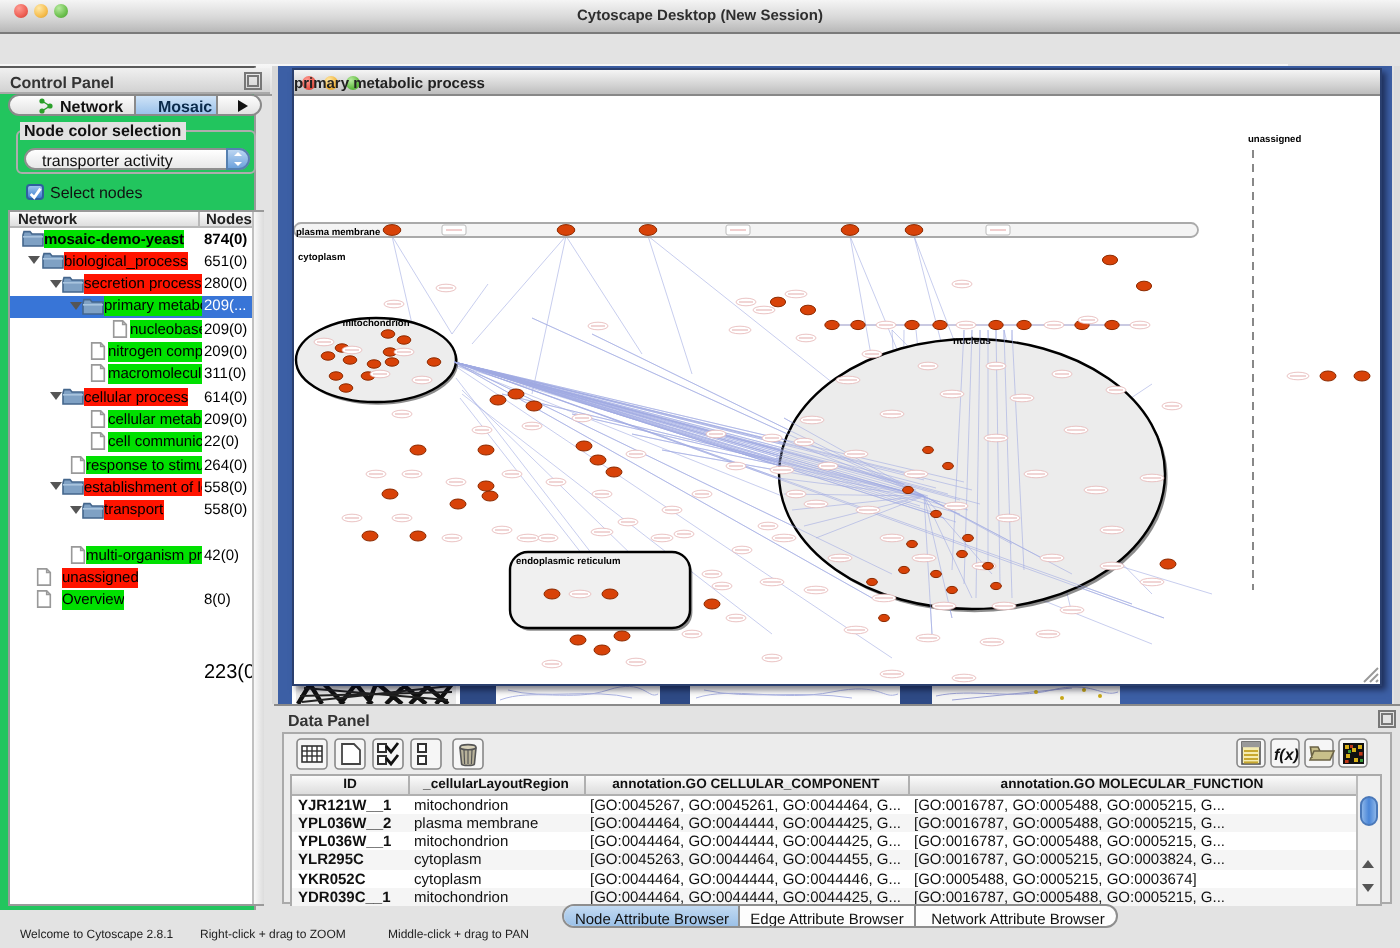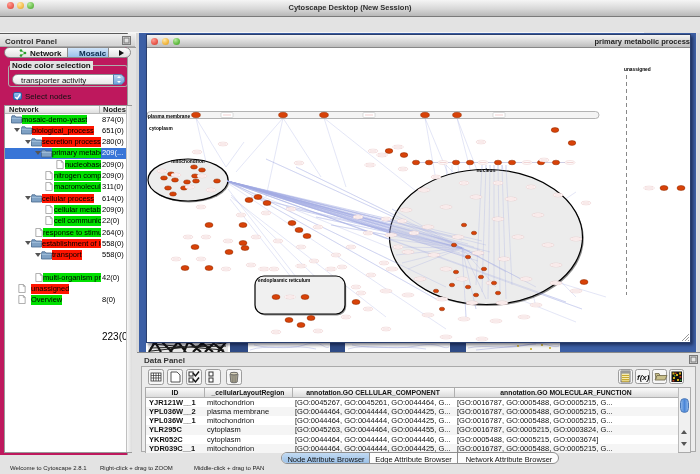--- a/index.html
+++ b/index.html
@@ -153,21 +153,21 @@
     <circle cx="396" cy="3" r="1" fill="#c8a818"></circle>
       <circle cx="404" cy="6" r="1" fill="#c8a818"></circle>
   </svg>
 </div>
 
 <div class="abs" style="left:146px;top:34px;width:545px;height:309px;background:#fff;border:1px solid #2a3f6e;box-shadow:2px 2px 3px rgba(0,0,20,0.5);">
   <div class="abs" style="left:0;top:0;width:543px;height:13px;background:linear-gradient(#f5f5f5,#cfcfcf 70%,#bdbdbd);border-bottom:1px solid #888;">
     <div class="abs" style="left:4px;top:2.5px;width:7px;height:7px;border-radius:4px;background:radial-gradient(circle at 35% 30%,#ff9d94,#e8574a 60%,#c63a2e);"></div>
     <div class="abs" style="left:15px;top:2.5px;width:7px;height:7px;border-radius:4px;background:radial-gradient(circle at 35% 30%,#ffe9a8,#f2b63e 60%,#d29b2c);"></div>
     <div class="abs" style="left:26px;top:2.5px;width:7px;height:7px;border-radius:4px;background:radial-gradient(circle at 35% 30%,#b8eba0,#62bc42 60%,#4a9a33);"></div>
-    <div class="abs" style="left:0;top:2px;width:543px;text-align:right;font-size:7.5px;font-weight:bold;color:#222;">primary metabolic process</div>
+    <div class="abs" style="left:0;top:2px;width:543px;text-align:left;font-size:7.5px;font-weight:bold;color:#222;">primary metabolic process</div>
   </div>
   <div class="abs" style="left:0;top:13px;width:543px;height:294px;background:#fff;overflow:hidden;">
     <svg width="543" height="296" viewBox="0 0 543 296" style="position:absolute;left:-1px;top:-1px">
 <line x1="81.0" y1="134.0" x2="306.0" y2="195.0" stroke="#a0aae2" stroke-width="0.45" opacity="0.65"></line>
 <line x1="81.0" y1="134.0" x2="312.0" y2="198.0" stroke="#a0aae2" stroke-width="0.45" opacity="0.65"></line>
 <line x1="81.0" y1="134.0" x2="318.0" y2="201.0" stroke="#a0aae2" stroke-width="0.45" opacity="0.65"></line>
 <line x1="81.0" y1="134.0" x2="324.0" y2="204.0" stroke="#a0aae2" stroke-width="0.45" opacity="0.65"></line>
 <line x1="81.0" y1="134.0" x2="330.0" y2="207.0" stroke="#a0aae2" stroke-width="0.45" opacity="0.65"></line>
 <line x1="81.0" y1="134.0" x2="334.0" y2="210.0" stroke="#a0aae2" stroke-width="0.45" opacity="0.65"></line>
 <line x1="81.0" y1="134.0" x2="310.0" y2="190.0" stroke="#a0aae2" stroke-width="0.45" opacity="0.65"></line>
@@ -591,21 +591,21 @@
   </div>
   <svg class="abs" style="right:0px;bottom:0px" width="9" height="9" viewBox="0 0 9 9">
     <g stroke="#999" stroke-width="1">
         <line x1="8" y1="1" x2="1" y2="8"></line>
         <line x1="8" y1="4" x2="4" y2="8"></line>
         <line x1="8" y1="7" x2="7" y2="8"></line>
       </g>
   </svg>
 </div>
 
-<div class="abs" style="left:0;top:33px;width:128px;height:422px;background:#be185d;border-right:1px solid #9a9a9a;border-top:1px solid #5a5a5a;">
+<div class="abs" style="left:0;top:33px;width:128px;height:422px;background:#22c55e;border-right:1px solid #9a9a9a;border-top:1px solid #5a5a5a;">
   <div class="abs" style="left:0;top:0;width:135px;height:13px;background:linear-gradient(#f0f0f0,#d2d2d2);border-bottom:1px solid #aaa;">
     <span class="abs" style="left:5px;top:2.5px;font-size:8px;font-weight:bold;color:#333;">Control Panel</span>
     <svg class="abs" style="left:122px;top:2px" width="9" height="9" viewBox="0 0 9 9">
       <rect x="0.5" y="0.5" width="8" height="8" fill="none" stroke="#777" stroke-width="1"></rect>
       <rect x="2" y="2" width="5" height="5" fill="none" stroke="#777" stroke-width="1"></rect>
     </svg>
   </div>
 
   <div class="abs" style="left:4px;top:12.5px;width:127px;height:11px;border:1px solid #8a8a8a;border-radius:5.5px;background:linear-gradient(#fdfdfd,#e2e2e2);overflow:hidden;">
     <div class="abs" style="left:62px;top:0;width:42px;height:11px;background:linear-gradient(#cfe3f7,#8fbbe8);border-left:1px solid #8a8a8a;border-right:1px solid #8a8a8a;"></div>
@@ -638,21 +638,21 @@
   </div>
   <div class="abs" style="left:25px;top:58px;font-size:8px;color:#111;">Select nodes</div>
 
   <div class="abs" style="left:4px;top:71px;width:128px;height:348px;background:#fff;border:1px solid #9a9a9a;">
     <div class="abs" style="left:0;top:0;width:121px;height:8px;background:linear-gradient(#fcfcfc,#dedede);border-bottom:1px solid #b8b8b8;">
       <span class="abs" style="left:4px;top:0;font-size:7.5px;font-weight:bold;color:#222;line-height:8px;">Network</span>
       <span class="abs" style="left:98px;top:0;font-size:7.5px;font-weight:bold;color:#222;line-height:8px;">Nodes</span>
       <div class="abs" style="left:94px;top:0;width:1px;height:8px;background:#b8b8b8;"></div>
     </div>
     <div class="abs" style="left:0;top:0;width:121px;height:346px;overflow:hidden;">
-      <div style="position:absolute;left:0;top:8.0px;width:121px;height:11.3px;">
+      <div style="position:absolute;left:0;top:8.0px;width:121px;height:11.3px;font-weight:bold;">
           <div style="position:absolute;left:6px;top:1px;height:9px;">
             <svg style="display:block" width="11" height="9" viewBox="0 0 11 9">
               <path d="M0.5 2.5 L0.5 8 L10.5 8 L10.5 2 L5 2 L4 0.8 L1 0.8 Z" fill="#7fa1c4" stroke="#44668c" stroke-width="0.8"></path>
               <path d="M0.5 3.4 L10.5 3.4" stroke="#a8c4de" stroke-width="0.8"></path>
             </svg>
           </div>
           <div style="position:absolute;left:17px;top:0.5px;height:9.5px;max-width:79px;overflow:hidden;background:#00e000;color:#000;font-size:7.5px;line-height:9.5px;white-space:nowrap;">mosaic-demo-yeast</div>
           <div style="position:absolute;left:97px;top:0.5px;width:24px;color:#000;font-size:7.5px;line-height:9.5px;white-space:nowrap;">874(0)</div>
         </div>
 <div style="position:absolute;left:0;top:19.3px;width:121px;height:11.3px;">

